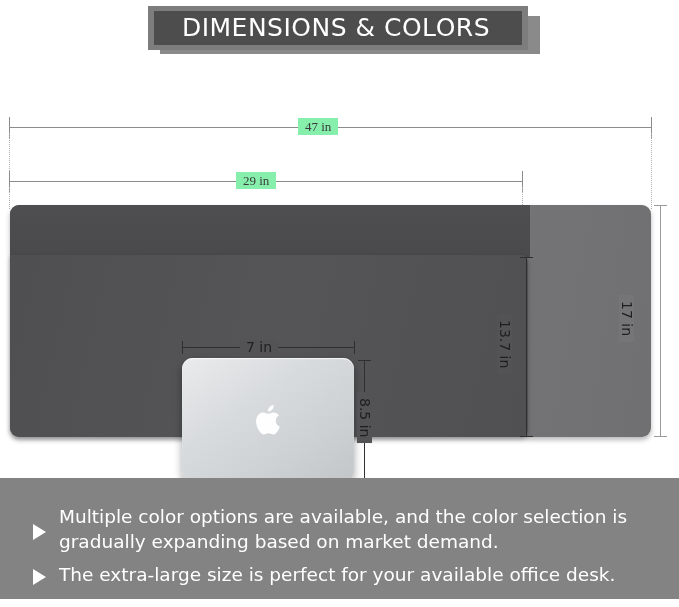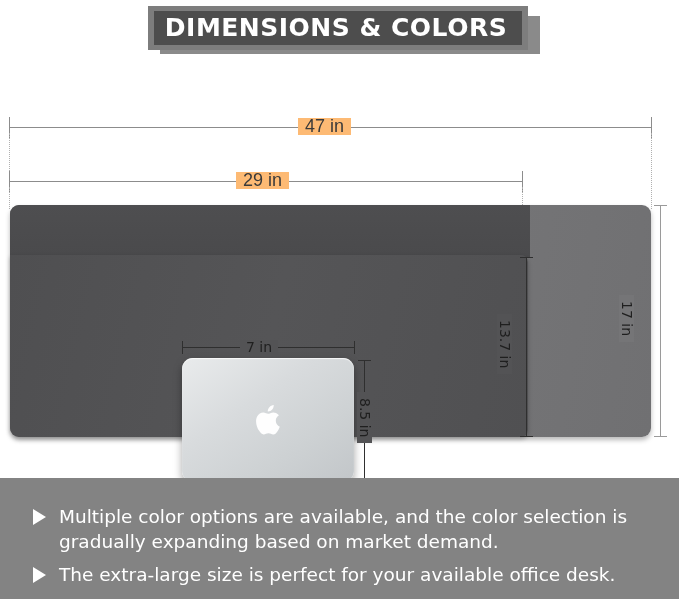--- a/index.html
+++ b/index.html
@@ -50,21 +50,21 @@
   #title-text {
     position: absolute;
     left: 0;
     top: 0;
     width: 364px;
     height: 34px;
     line-height: 34px;
     text-align: center;
     color: #ffffff;
     font-size: 25px;
-    font-weight: bold;
+    font-weight: normal;
     letter-spacing: 0.5px;
     font-family: "DejaVu Sans", sans-serif;
     white-space: nowrap;
   }
 
   
   .dim-h-line {
     position: absolute;
     height: 1px;
     background: #8c8c8c;
@@ -74,27 +74,27 @@
     width: 1px;
     background: #8c8c8c;
   }
   .dim-guide-v {
     position: absolute;
     width: 1px;
     border-left: 1px dotted #b0b0b0;
   }
   .dim-label-h {
     position: absolute;
-    background: #fdba74;
+    background: #86efac;
     color: #3a3a3a;
-    font-size: 18px;
+    font-size: 13px;
     padding: 0 7px;
     line-height: 17px;
     white-space: nowrap;
-    font-family: Liberation Sans, sans-serif;
+    font-family: Liberation Serif, serif;
   }
 
   
   #mat-stage {
     position: absolute;
     left: 0;
     top: 195px;
     width: 679px;
     height: 255px;
   }
@@ -189,21 +189,21 @@
     position: absolute;
     left: 0px;
     top: 478px;
     width: 679px;
     height: 121px;
     background: #838383;
   }
   .feature-row {
     position: absolute;
     display: flex;
-    align-items: flex-start;
+    align-items: center;
     gap: 13px;
   }
   .bullet-triangle {
     width: 0;
     height: 0;
     border-left: 13px solid #ffffff;
     border-top: 8px solid transparent;
     border-bottom: 8px solid transparent;
     margin-top: 5px;
     flex: none;

